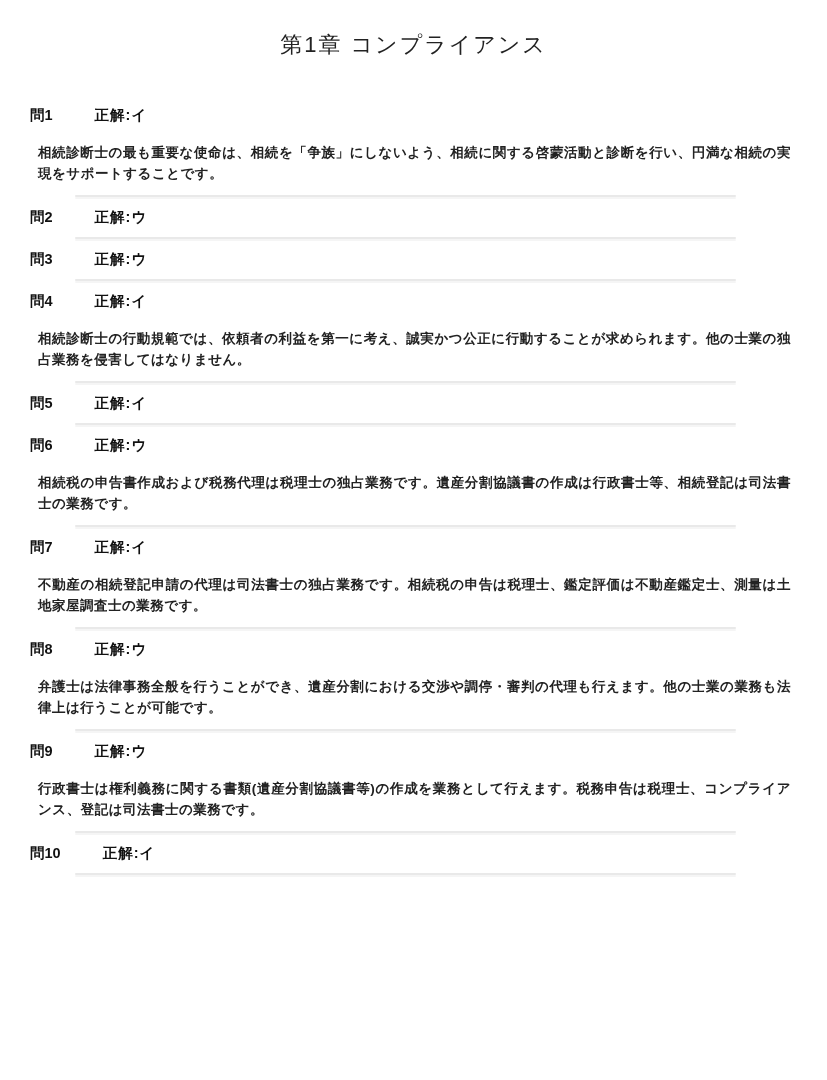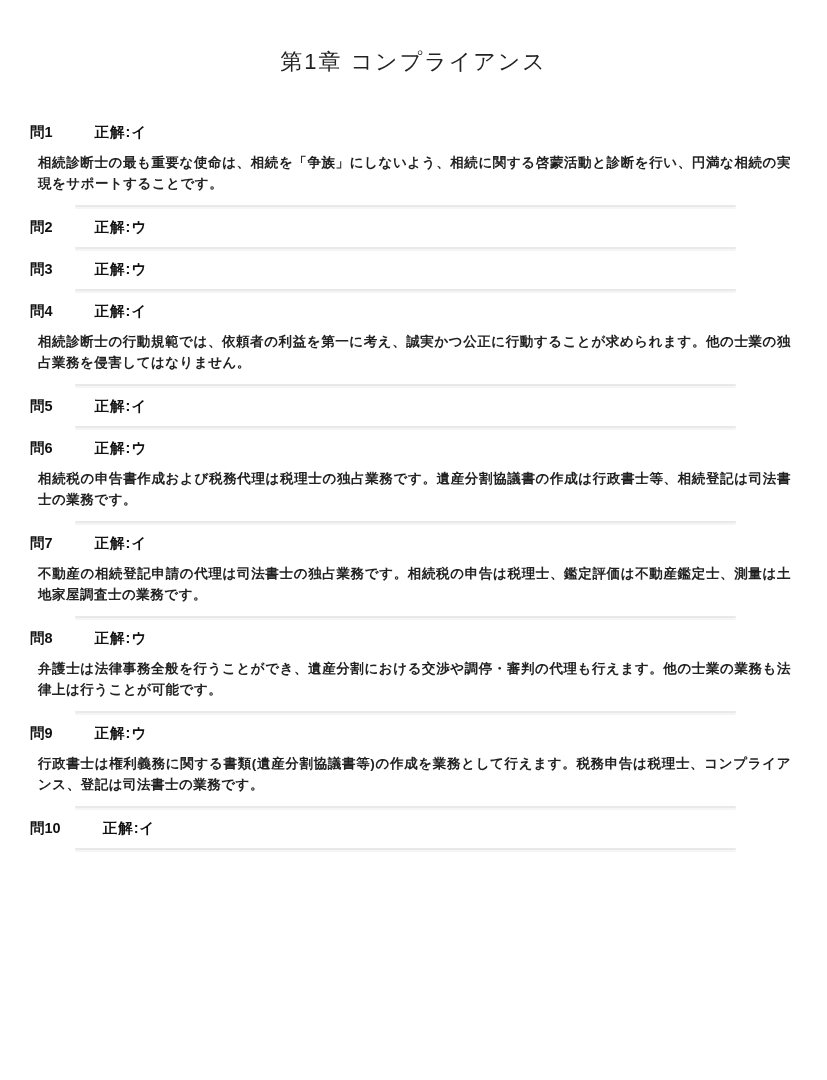--- a/index.html
+++ b/index.html
@@ -13,21 +13,21 @@
     overflow: hidden;
     font-family: "Liberation Sans", "DejaVu Sans", sans-serif;
     color: #1c1c1c;
     position: relative;
   }
   .page {
     width: 827px;
     height: 1080px;
     background: #ffffff;
     box-sizing: border-box;
-    padding-top: 47px;
+    padding-top: 30px;
   }
   .doc-title {
     margin: 0 0 46px 0;
     text-align: center;
     font-size: 22px;
     font-weight: 500;
     letter-spacing: 2px;
     color: #222222;
   }
   .question-list {
@@ -48,21 +48,21 @@
   }
   .question-number {
     margin-right: 16px;
     white-space: nowrap;
   }
   .question-result {
     white-space: nowrap;
     letter-spacing: 1px;
   }
   .question-explanation {
-    margin: 11px 0 0 0;
+    margin: 18px 0 0 0;
     padding: 0 36px 0 38px;
     font-size: 13.5px;
     font-weight: 700;
     line-height: 21px;
     letter-spacing: 0.5px;
     color: #222222;
     text-align: justify;
     overflow-wrap: anywhere;
     word-break: break-all;
   }

